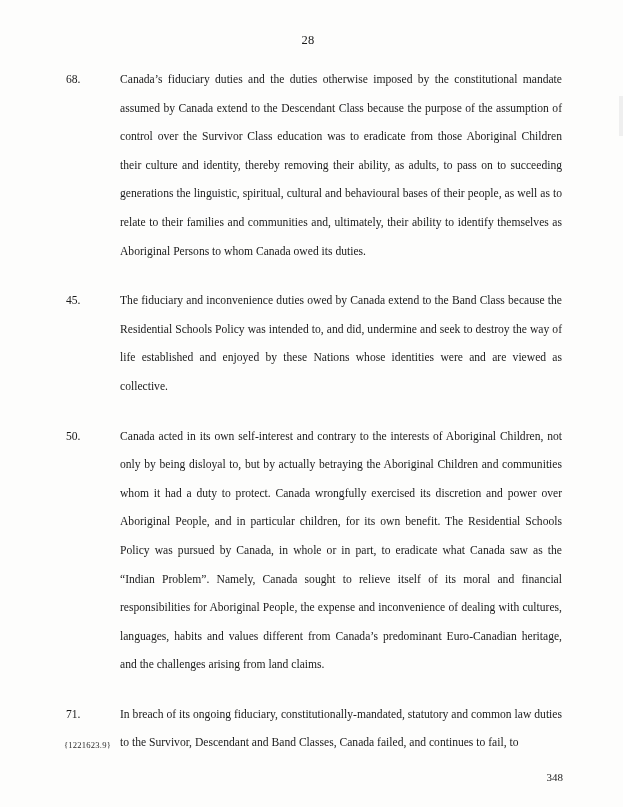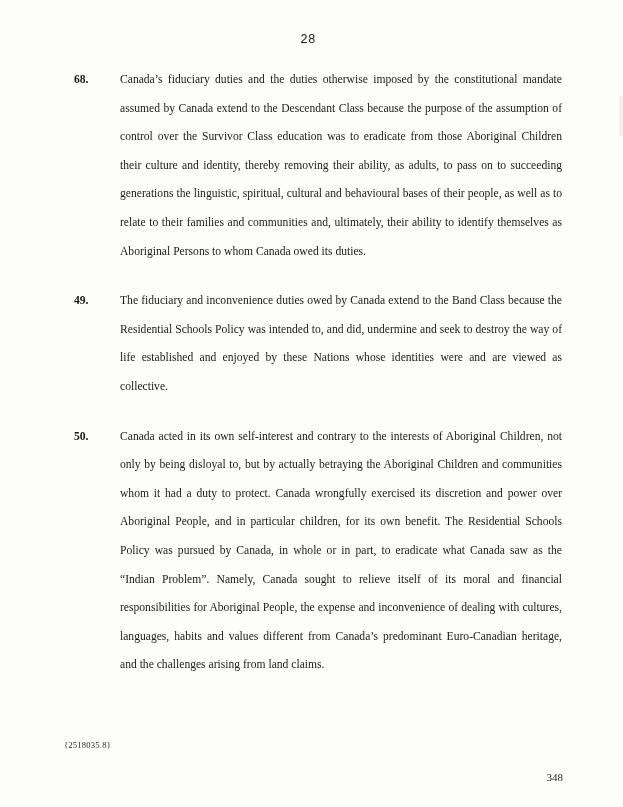--- a/index.html
+++ b/index.html
@@ -23,45 +23,43 @@
     background: #fdfdfc;
   }
   .page-number-top {
     position: absolute;
     top: 33px;
     left: 0;
     width: 616px;
     text-align: center;
     font-size: 12.5px;
     letter-spacing: 0.3px;
-    font-family: Liberation Mono, monospace;
   }
   .content {
     position: absolute;
     top: 66px;
     left: 62px;
     width: 500px;
   }
   .para {
     margin-bottom: 21px;
     font-size: 11.6px;
     line-height: 28.6px;
     text-align: justify;
     text-justify: inter-word;
     position: relative;
     padding-left: 58px;
   }
   .para .num {
     position: absolute;
-    left: 12px;
+    left: 4px;
     top: 0;
     width: 40px;
     text-align: left;
     font-size: 11.6px;
-    font-weight: bold;
   }
   .para .body {
     display: block;
     text-indent: 0;
   }
   .footer-left {
     position: absolute;
     left: 64px;
     bottom: 57px;
     font-size: 8.6px;
@@ -94,28 +92,32 @@
   <div class="edge-mark"></div>
 
   <div class="content">
 
     <div class="para">
       <span class="num">68.</span>
       <span class="body">Canada’s fiduciary duties and the duties otherwise imposed by the constitutional mandate assumed by Canada extend to the Descendant Class because the purpose of the assumption of control over the Survivor Class education was to eradicate from those Aboriginal Children their culture and identity, thereby removing their ability, as adults, to pass on to succeeding generations the linguistic, spiritual, cultural and behavioural bases of their people, as well as to relate to their families and communities and, ultimately, their ability to identify themselves as Aboriginal Persons to whom Canada owed its duties.</span>
     </div>
 
     <div class="para">
-      <span class="num">49.</span>
+      <span class="num">45.</span>
       <span class="body">The fiduciary and inconvenience duties owed by Canada extend to the Band Class because the Residential Schools Policy was intended to, and did, undermine and seek to destroy the way of life established and enjoyed by these Nations whose identities were and are viewed as collective.</span>
     </div>
 
     <div class="para">
       <span class="num">50.</span>
       <span class="body">Canada acted in its own self-interest and contrary to the interests of Aboriginal Children, not only by being disloyal to, but by actually betraying the Aboriginal Children and communities whom it had a duty to protect.  Canada wrongfully exercised its discretion and power over Aboriginal People, and in particular children, for its own benefit.  The Residential Schools Policy was pursued by Canada, in whole or in part, to eradicate what Canada saw as the “Indian Problem”.  Namely, Canada sought to relieve itself of its moral and financial responsibilities for Aboriginal People, the expense and inconvenience of dealing with cultures, languages, habits and values different from Canada’s predominant Euro-Canadian heritage, and the challenges arising from land claims.</span>
     </div>
 
+    <div class="para">
+      <span class="num">71.</span>
+      <span class="body">In breach of its ongoing fiduciary, constitutionally-mandated, statutory and common law duties to the Survivor, Descendant and Band Classes, Canada failed, and continues to fail, to</span>
+    </div>
 
   </div>
 
-  <div class="footer-left">{2518035.8}</div>
+  <div class="footer-left">{1221623.9}</div>
   <div class="footer-right">348</div>
 
 </div>
 
 </body></html>

